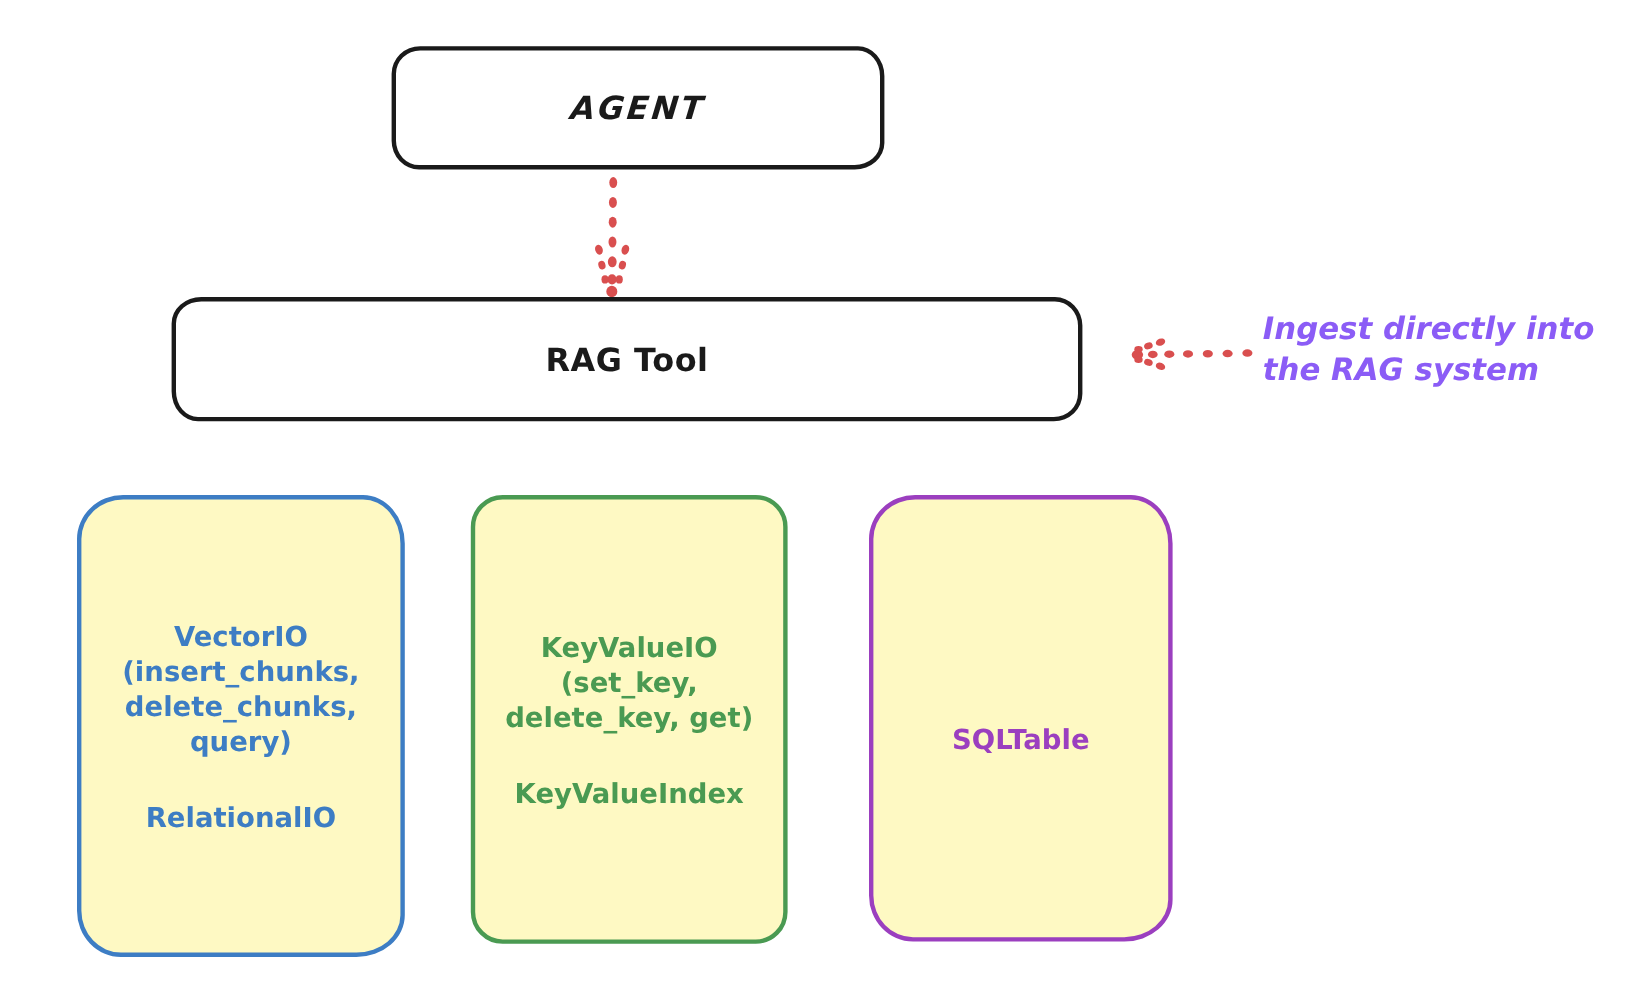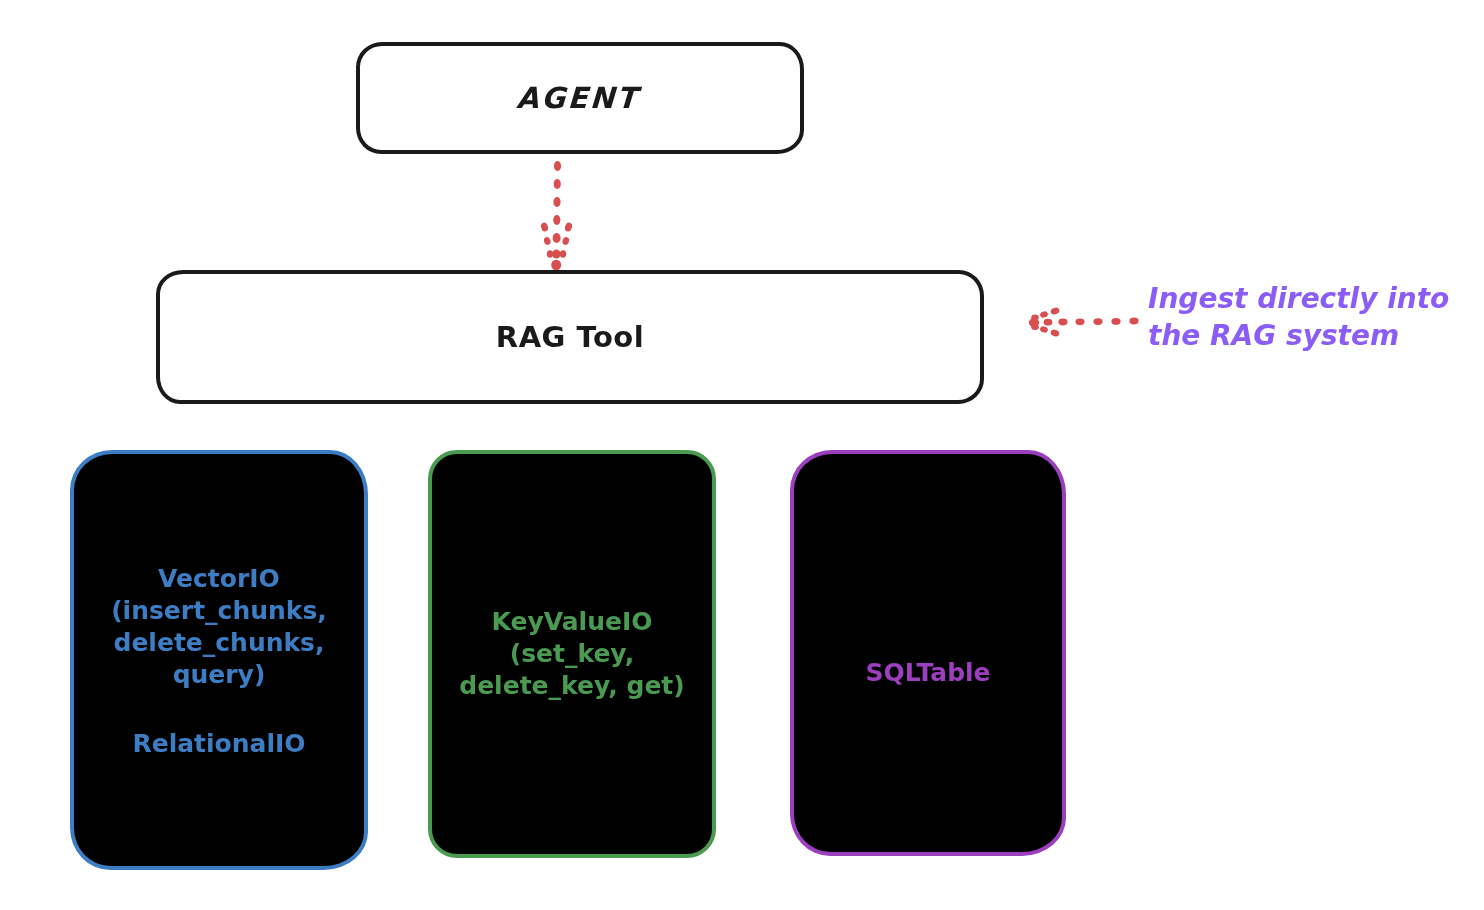--- a/index.html
+++ b/index.html
@@ -48,37 +48,37 @@
     font-style: italic;
     font-weight: 600;
     transform: skewX(-6deg);
   }
 
   
   .node-rag {
     left: 156px;
     top: 270px;
     width: 828px;
-    height: 134px;
+    height: 113px;
     border: 4px solid #1a1a1a;
     border-radius: 27px 25px 26px 24px / 24px 26px 25px 27px;
     text-align: center;
   }
   .node-rag .node-title {
     font-size: 29px;
     color: #1a1a1a;
     letter-spacing: 0.5px;
     font-weight: 600;
   }
 
   
   .card {
     position: absolute;
     box-sizing: border-box;
-    background: #000000;
+    background: #fef9c3;
     border-width: 4px;
     border-style: solid;
     border-radius: 42px 38px 44px 40px / 40px 44px 38px 42px;
     display: flex;
     flex-direction: column;
     align-items: center;
     justify-content: center;
     text-align: center;
     padding: 0 10px;
   }
@@ -217,19 +217,20 @@
 (insert_chunks,
 delete_chunks,
 query)</div>
     <div class="index-name">RelationalIO</div>
   </div>
 
   <div class="card card-keyvalue">
     <div class="api-name">KeyValueIO
 (set_key,
 delete_key, get)</div>
+    <div class="index-name">KeyValueIndex</div>
   </div>
 
   <div class="card card-relational">
     <div class="index-name">SQLTable</div>
   </div>
 
 </div>
 
 </body></html>

